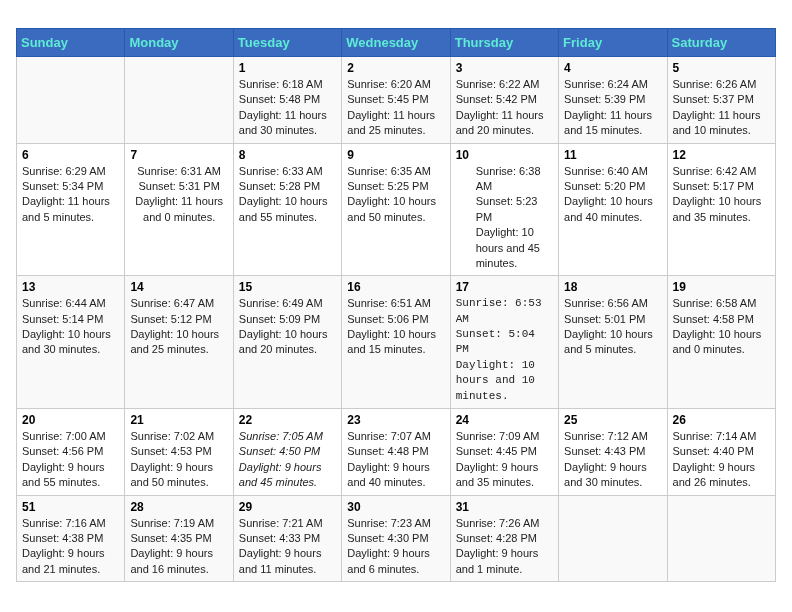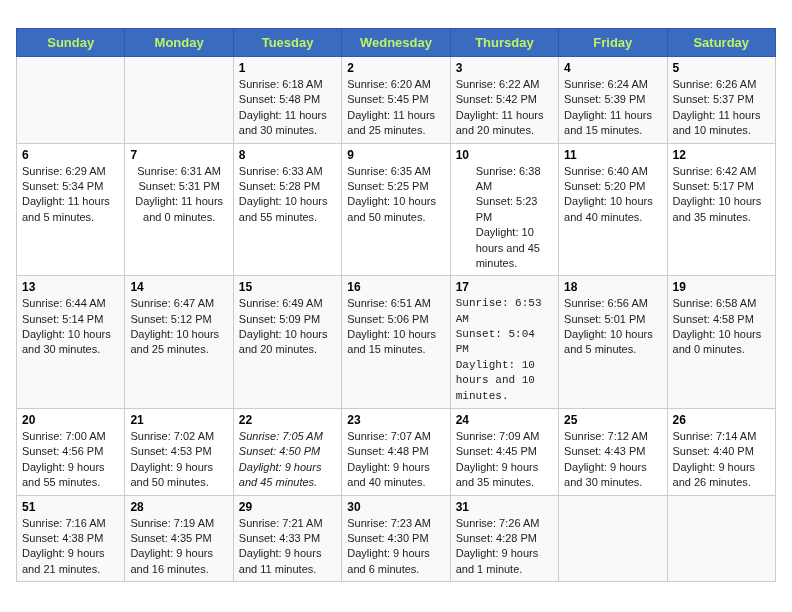--- a/index.html
+++ b/index.html
@@ -32,23 +32,23 @@
       font-size: 16px;
       color: #444;
     }
     table {
       width: 100%;
       border-collapse: collapse;
       font-size: 11px;
     }
     thead th {
       background-color: #3a6bbf;
-      color: #bef264;
+      color: #5eead4;
       padding: 6px 4px;
-      text-align: center;
+      text-align: left;
       font-size: 13px;
       font-weight: bold;
       border: 1px solid #2a5aaf;
     }
     tbody td {
       border: 1px solid #ccc;
       vertical-align: top;
       padding: 4px 5px;
       width: calc(100% / 7);
       height: 80px;

